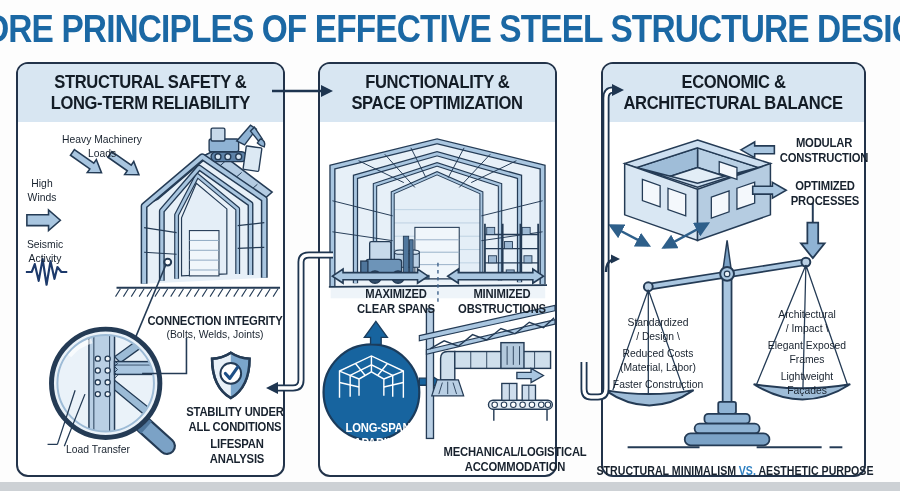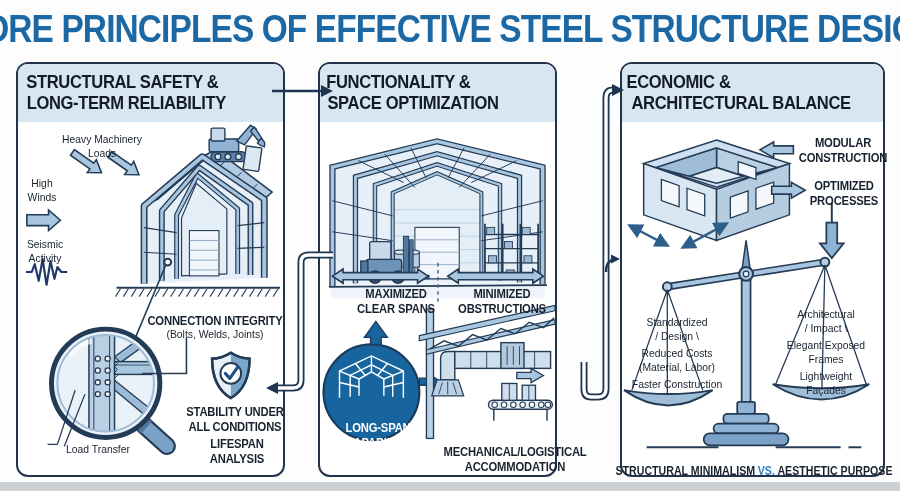--- a/index.html
+++ b/index.html
@@ -1,22 +1,22 @@
 <!DOCTYPE html>
 <html><head>
 <meta charset="utf-8">
 <style>
   html,body{margin:0;padding:0;background:#fff;}
   .canvas{position:relative;width:900px;height:491px;background:#fdfdfd;overflow:hidden;font-family:"Liberation Sans",sans-serif;}
   .title{position:absolute;top:8px;left:450px;transform:translateX(-50%) scaleX(.88);transform-origin:center top;
          font-size:38px;font-weight:800;letter-spacing:-1px;color:#1b68a4;white-space:nowrap;}
   .panel{position:absolute;top:62px;height:415px;background:#fff;border:2.5px solid #22334a;border-radius:12px;box-sizing:border-box;}
-  #p1{left:16px;width:269px;} #p2{left:318px;width:239px;} #p3{left:620px;width:265px;}
+  #p1{left:16px;width:269px;} #p2{left:318px;width:239px;} #p3{left:601px;width:265px;}
   .phead{position:absolute;top:0;left:0;right:0;height:58px;background:#d8e6f2;border-radius:9px 9px 0 0;
-         display:flex;flex-direction:column;justify-content:center;align-items:flex-start;}
+         display:flex;flex-direction:column;justify-content:center;align-items:center;}
   .phead span{display:block;font-weight:700;font-size:18px;letter-spacing:-.4px;transform:scaleX(.92);
          color:#131c26;line-height:1.18;white-space:nowrap;}
   .ill{position:absolute;left:0;top:0;width:100%;height:100%;}
   .t{position:absolute;transform:translateX(-50%) scaleX(.9);transform-origin:center top;text-align:center;
      line-height:1.18;color:#18222e;white-space:nowrap;}
   .t span{display:block;}
   .b{font-weight:700;font-size:12.5px;letter-spacing:-.2px;}
   .r{font-weight:400;font-size:11.5px;}
   .w{color:#fff;}
   .cap3{font-size:12.5px;font-weight:700;transform:translateX(-50%) scaleX(.85);}

